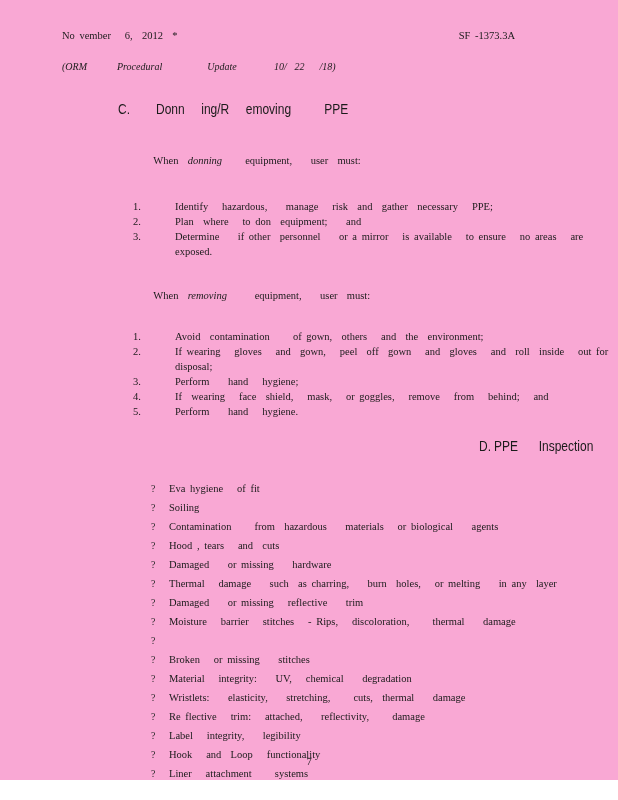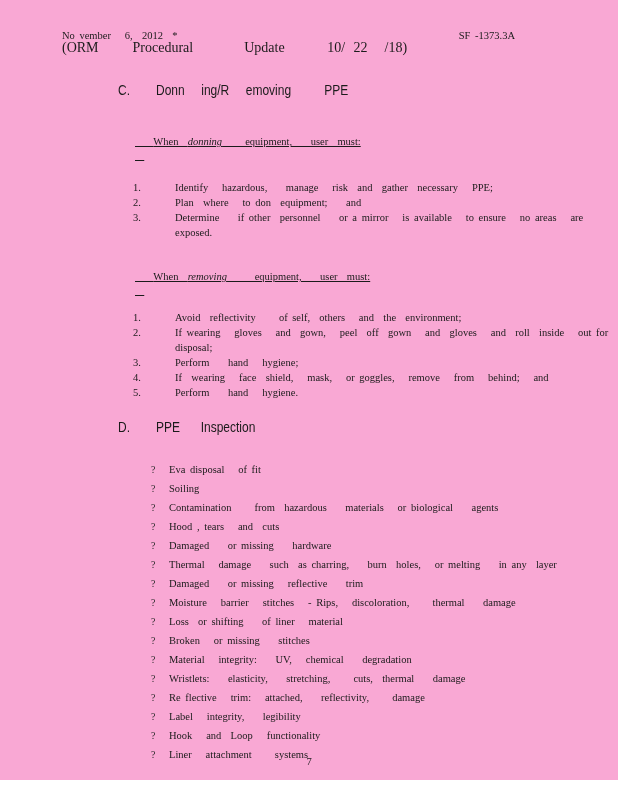--- a/index.html
+++ b/index.html
@@ -23,23 +23,25 @@
   .pre { white-space: pre; }
 
   
   .header-row {
     display: flex;
     justify-content: space-between;
     width: 453px;
     line-height: 13px;
   }
   .orm-line {
-    font-size: 14px;
+    font-style: italic;
+    font-size: 10px;
     line-height: 12px;
     word-spacing: 5px;
+    margin-top: 19px;
   }
 
   
   .section-heading {
     margin: 16px 0 0 35px;
     line-height: 13px;
     font-family: "Liberation Sans", sans-serif;
     font-size: 15px;
     word-spacing: 1px;
     white-space: pre;
@@ -51,21 +53,20 @@
   .squeeze {
     display: inline-block;
     transform: scaleX(0.8);
     transform-origin: left center;
   }
 
   
   .para {
     margin: 12px 0 0 73px;
     line-height: 14px;
-    text-decoration: underline;
   }
   .para .it { font-style: italic; }
 
   
   .num-list { margin-top: 17px; }
   .num-list.second { margin-top: 12px; }
   .num-item {
     display: flex;
     margin-left: 71px;
     line-height: 15px;
@@ -142,50 +143,50 @@
     </div>
   </div>
 
   <div class="para pre" style="margin-top:16px;">
     <span>When  </span><span class="it">removing</span><span>      equipment,    user  must:</span>
   </div>
 
   <div class="num-list second">
     <div class="num-item">
       <span class="num-col">1.</span>
-      <span class="pre">Avoid  reflectivity     of self,  others   and  the  environment;</span>
+      <span class="pre">Avoid  contamination     of gown,  others   and  the  environment;</span>
     </div>
     <div class="num-item">
       <span class="num-col">2.</span>
       <span class="pre">If wearing   gloves   and  gown,   peel  off  gown   and  gloves   and  roll  inside   out for
 disposal;</span>
     </div>
     <div class="num-item">
       <span class="num-col">3.</span>
       <span class="pre">Perform    hand   hygiene;</span>
     </div>
     <div class="num-item">
       <span class="num-col">4.</span>
       <span class="pre">If  wearing   face  shield,   mask,   or goggles,   remove   from   behind;   and</span>
     </div>
     <div class="num-item">
       <span class="num-col">5.</span>
       <span class="pre">Perform    hand   hygiene.</span>
     </div>
   </div>
 
-  <div class="section-heading" style="margin-top:7px;">
+  <div class="section-heading" style="margin-top:7px;text-align:right;">
     <span class="letter-box"><span class="squeeze">D.</span></span><span class="squeeze">PPE     Inspection</span>
   </div>
 
 
   <div class="bullet-list">
     <div class="bullet-item">
       <span class="bullet-col">?</span>
-      <span class="pre">Eva disposal   of fit</span>
+      <span class="pre">Eva hygiene   of fit</span>
     </div>
     <div class="bullet-item">
       <span class="bullet-col">?</span>
       <span class="pre">Soiling</span>
     </div>
     <div class="bullet-item">
       <span class="bullet-col">?</span>
       <span class="pre">Contamination     from  hazardous    materials   or biological    agents</span>
     </div>
     <div class="bullet-item">
@@ -203,21 +204,20 @@
     <div class="bullet-item">
       <span class="bullet-col">?</span>
       <span class="pre">Damaged    or missing   reflective    trim</span>
     </div>
     <div class="bullet-item">
       <span class="bullet-col">?</span>
       <span class="pre">Moisture   barrier   stitches   - Rips,   discoloration,     thermal    damage</span>
     </div>
     <div class="bullet-item">
       <span class="bullet-col">?</span>
-      <span class="pre">Loss  or shifting    of liner   material</span>
     </div>
     <div class="bullet-item">
       <span class="bullet-col">?</span>
       <span class="pre">Broken   or missing    stitches</span>
     </div>
     <div class="bullet-item">
       <span class="bullet-col">?</span>
       <span class="pre">Material   integrity:    UV,   chemical    degradation</span>
     </div>
     <div class="bullet-item">

